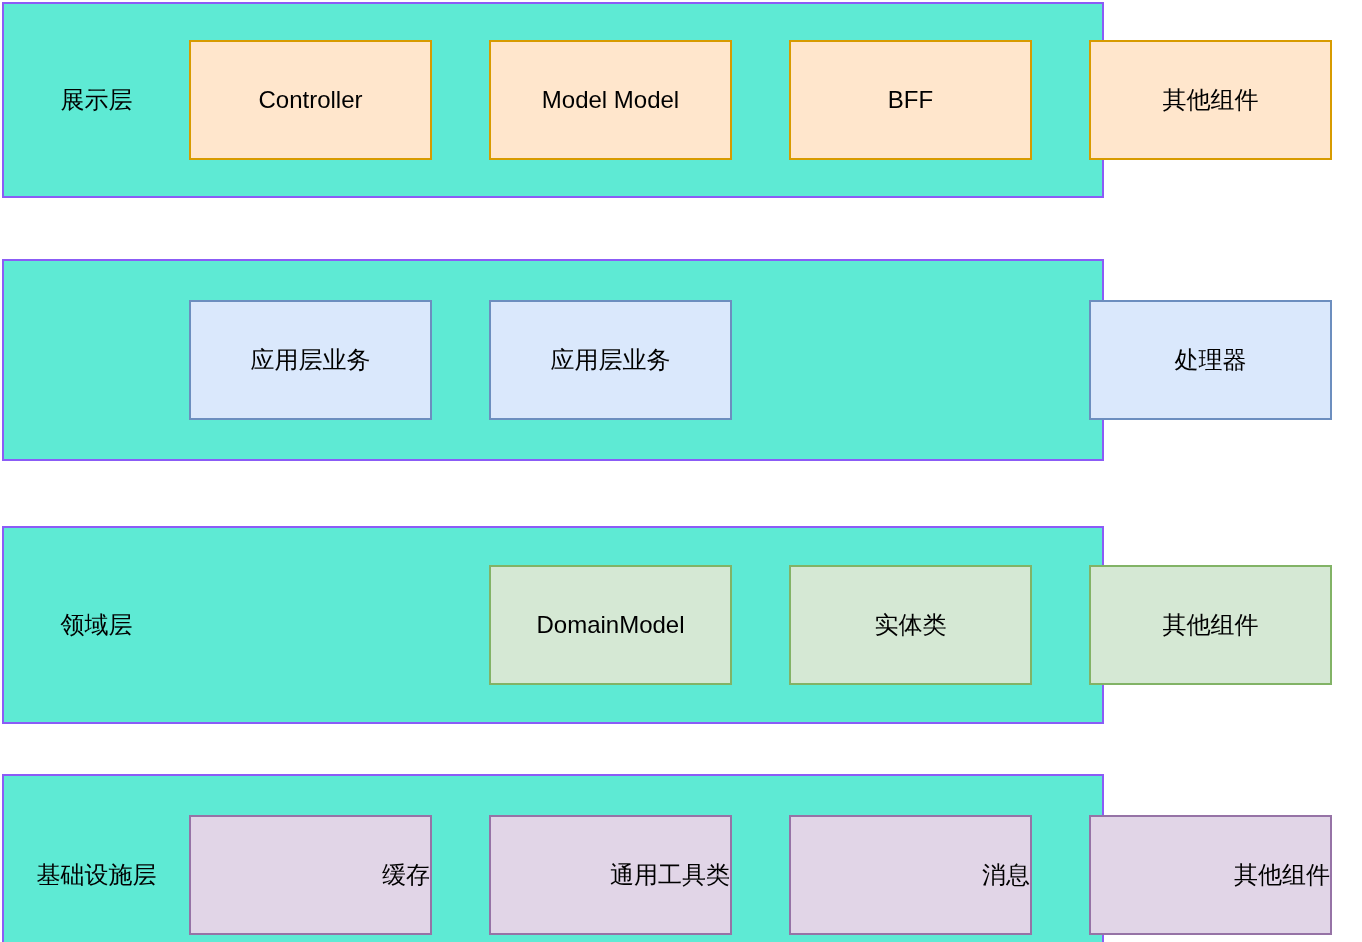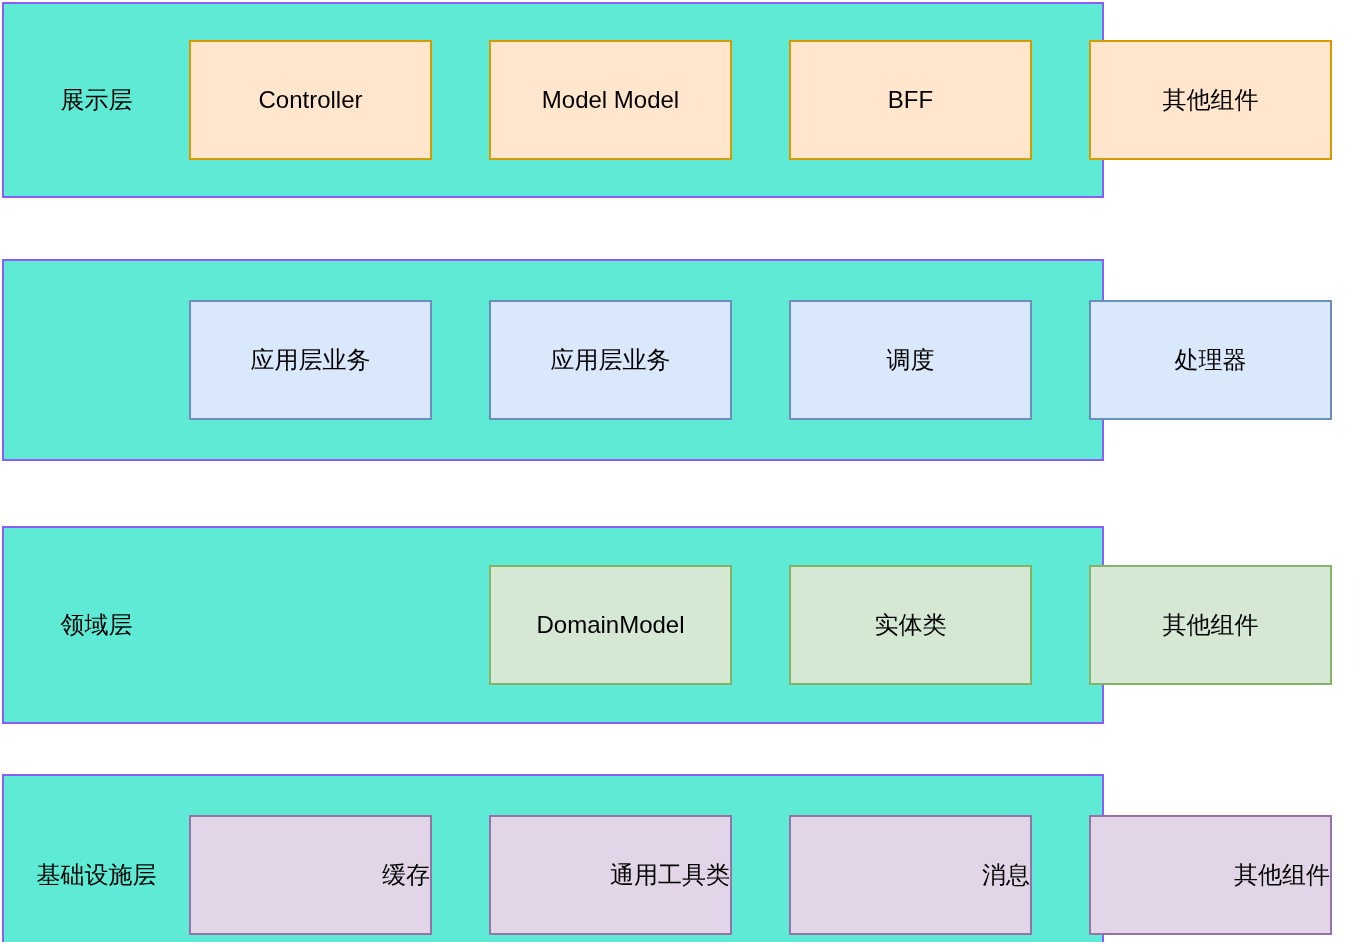--- a/index.html
+++ b/index.html
@@ -87,23 +87,20 @@
     </div>
   </section>
 
   <section class="band band-application">
     <div class="box style-blue pos-0">
       <span>应用层业务</span>
     </div>
     <div class="box style-blue pos-1">
       <span>应用层业务</span>
     </div>
-    <div class="box style-blue pos-2">
-      <span>调度</span>
-    </div>
     <div class="box style-blue pos-3">
       <span>处理器</span>
     </div>
   </section>
 
   <section class="band band-domain">
     <div class="band-label">领域层</div>
     <div class="box style-green pos-2">
       <span>实体类</span>
     </div>

